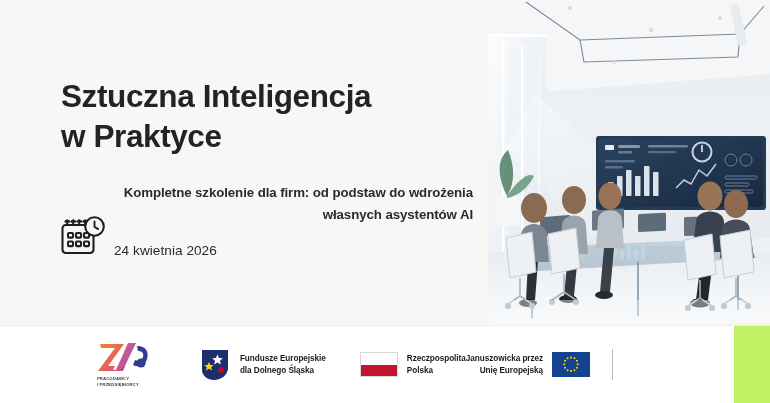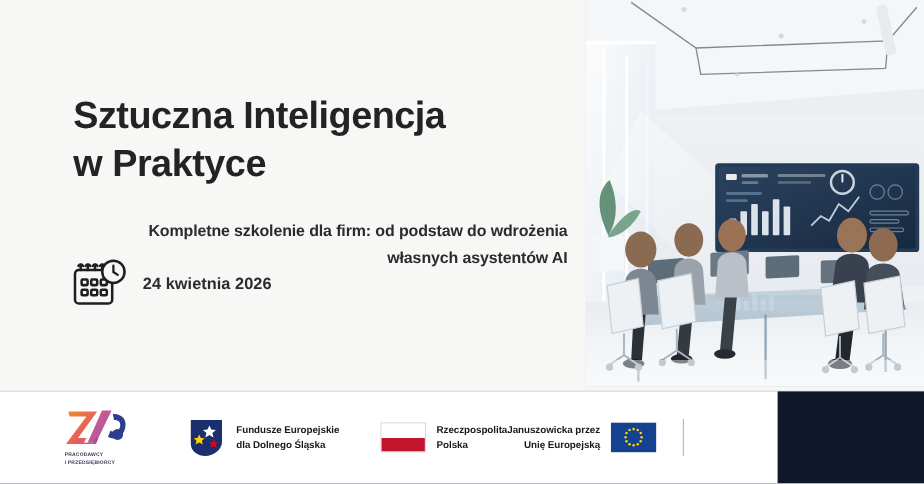--- a/index.html
+++ b/index.html
@@ -11,21 +11,21 @@
     height: 403px;
     overflow: hidden;
     background: #f7f7f6;
     font-family: "Liberation Sans", sans-serif;
     -webkit-font-smoothing: antialiased;
   }
   .banner {
     position: relative;
     width: 770px;
     height: 403px;
-    background: #0f172a;
+    background: #bef264;
     overflow: hidden;
   }
 
   
   .main-area {
     position: absolute;
     left: 0;
     top: 0;
     width: 770px;
     height: 326px;
@@ -59,23 +59,22 @@
     max-width: 412px;
     text-align: right;
   }
 
   
   .event-row {
     position: absolute;
     left: 58px;
     top: 210px;
     display: flex;
-    align-items: center;
-    gap: 13px;
-    font-weight: bold;
+    align-items: flex-end;
+    gap: 8px;
   }
   .cal-icon {
     width: 48px;
     height: 48px;
     flex: 0 0 48px;
     margin-top: 4px;
   }
   .event-lines {
     display: flex;
     flex-direction: column;
@@ -108,21 +107,21 @@
     left: 0;
     top: 325px;
     width: 770px;
     height: 1px;
     background: #ececec;
   }
   .footer {
     position: absolute;
     left: 0;
     top: 326px;
-    width: 648px;
+    width: 734px;
     height: 77px;
     background: #ffffff;
     display: flex;
     align-items: center;
     justify-content: center;
   }
   .footer-inner {
     display: flex;
     align-items: center;
     gap: 0px;

